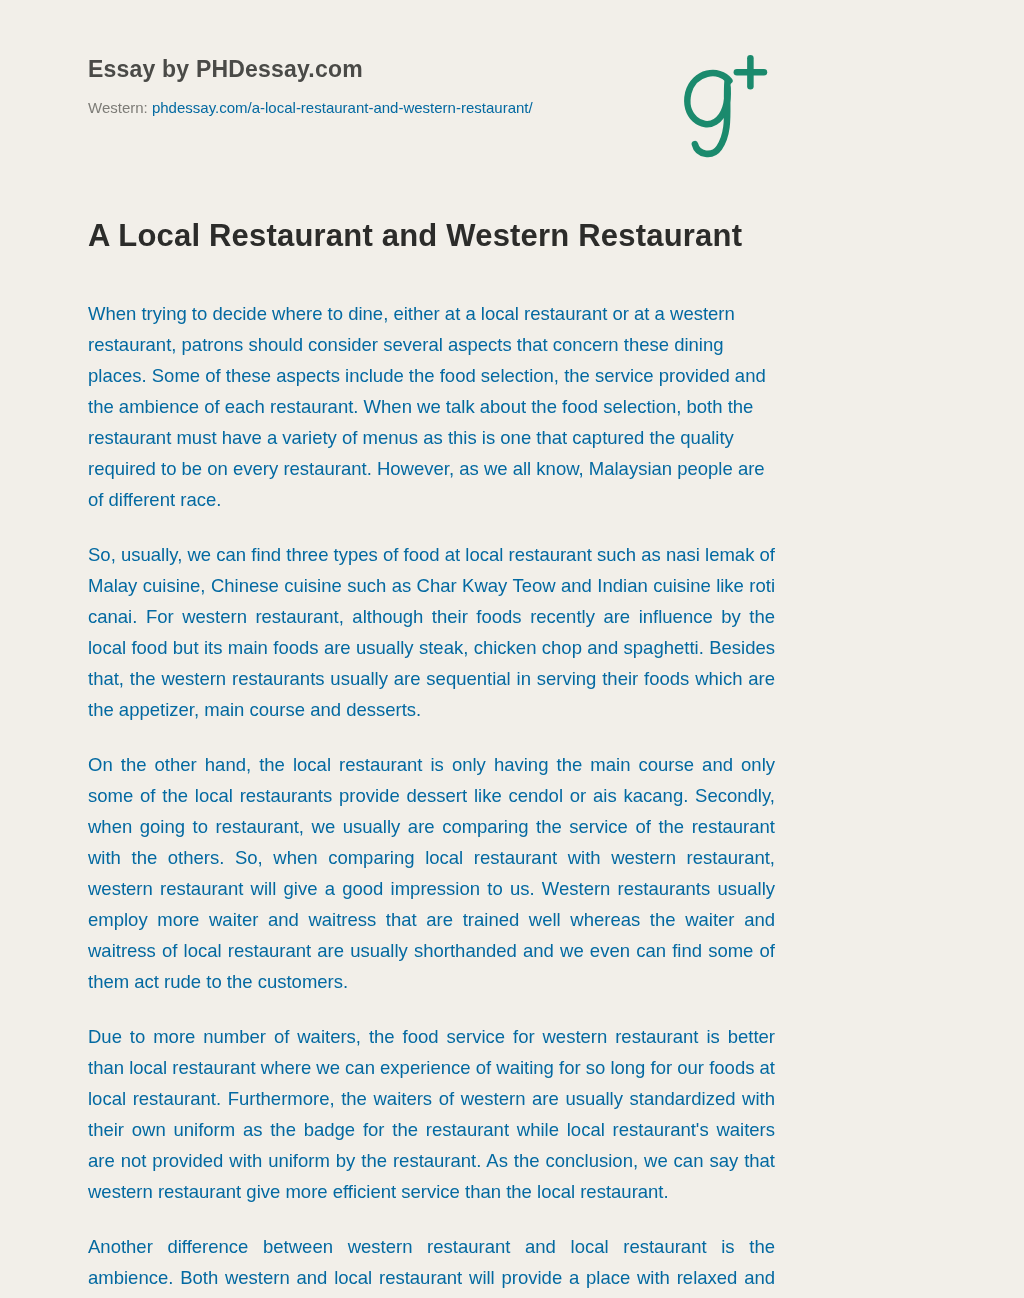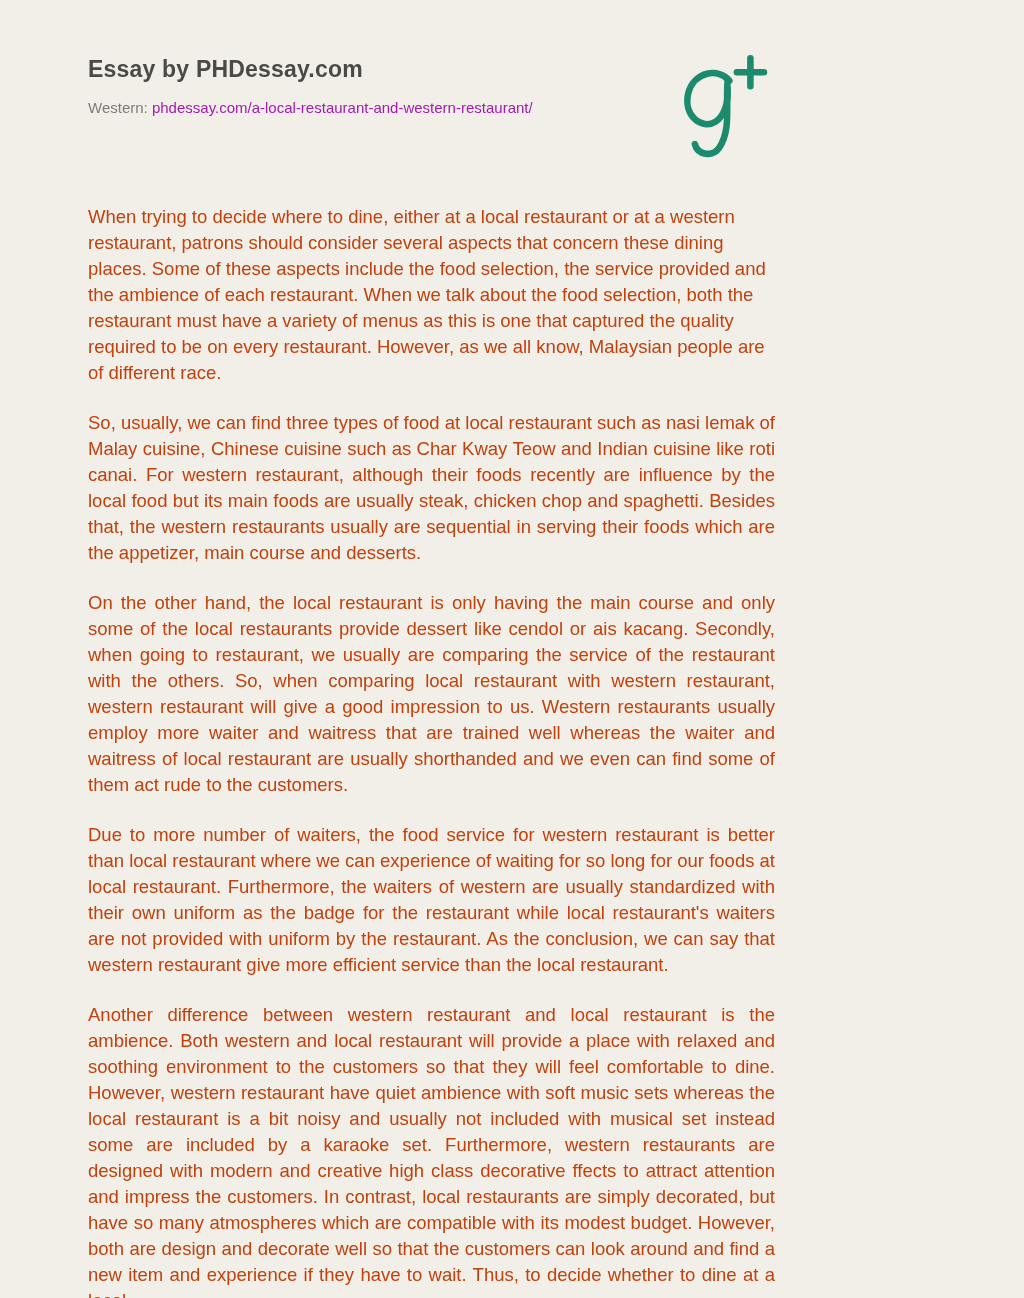--- a/index.html
+++ b/index.html
@@ -28,21 +28,21 @@
     color: #4a4a47;
     letter-spacing: 0.2px;
     margin-top: 8px;
   }
   .source-line {
     margin-top: 16px;
     font-size: 15px;
     color: #7d7c77;
   }
   .source-line a {
-    color: #a21caf;
+    color: #0369a1;
     text-decoration: none;
     cursor: pointer;
   }
   .logo {
     width: 104px;
     height: 112px;
     flex: 0 0 auto;
     margin-right: 2px;
   }
   .essay-title {
@@ -50,22 +50,22 @@
     font-size: 31px;
     font-weight: 700;
     color: #2c2c2a;
     letter-spacing: 0.2px;
   }
   .content {
     margin-top: 44px;
   }
   .content p {
     font-size: 18.5px;
-    line-height: 26px;
-    color: #c2410c;
+    line-height: 31px;
+    color: #0369a1;
     margin-bottom: 24px;
     text-align: left;
   }
   .content p.justify {
     text-align: justify;
   }
 </style>
 </head>
 <body>
 
@@ -85,20 +85,21 @@
         <g fill="none" stroke="#1b8a6d" stroke-width="7" stroke-linecap="round" stroke-linejoin="round">
           <path d="M64 35 C53 21 26 25 20 48 C14 73 35 88 49 79 C59 73 63 58 62 43"></path>
           <path d="M62 36 C60 62 66 88 53 107 C46 117 30 115 27 103"></path>
           <path d="M72 26 L101 26"></path>
           <path d="M86.5 11 L86.5 41"></path>
         </g>
       </svg>
     </div>
   </div>
 
+  <h1 class="essay-title">A Local Restaurant and Western Restaurant</h1>
 
   <div class="content">
     <p>When trying to decide where to dine, either at a local restaurant or at a western restaurant, patrons should consider several aspects that concern these dining places. Some of these aspects include the food selection, the service provided and the ambience of each restaurant. When we talk about the food selection, both the restaurant must have a variety of menus as this is one that captured the quality required to be on every restaurant. However, as we all know, Malaysian people are of different race.</p>
     <p class="justify">So, usually, we can find three types of food at local restaurant such as nasi lemak of Malay cuisine, Chinese cuisine such as Char Kway Teow and Indian cuisine like roti canai. For western restaurant, although their foods recently are influence by the local food but its main foods are usually steak, chicken chop and spaghetti. Besides that, the western restaurants usually are sequential in serving their foods which are the appetizer, main course and desserts.</p>
     <p class="justify">On the other hand, the local restaurant is only having the main course and only some of the local restaurants provide dessert like cendol or ais kacang. Secondly, when going to restaurant, we usually are comparing the service of the restaurant with the others. So, when comparing local restaurant with western restaurant, western restaurant will give a good impression to us. Western restaurants usually employ more waiter and waitress that are trained well whereas the waiter and waitress of local restaurant are usually shorthanded and we even can find some of them act rude to the customers.</p>
     <p class="justify">Due to more number of waiters, the food service for western restaurant is better than local restaurant where we can experience of waiting for so long for our foods at local restaurant. Furthermore, the waiters of western are usually standardized with their own uniform as the badge for the restaurant while local restaurant's waiters are not provided with uniform by the restaurant. As the conclusion, we can say that western restaurant give more efficient service than the local restaurant.</p>
     <p class="justify">Another difference between western restaurant and local restaurant is the ambience. Both western and local restaurant will provide a place with relaxed and soothing environment to the customers so that they will feel comfortable to dine. However, western restaurant have quiet ambience with soft music sets whereas the local restaurant is a bit noisy and usually not included with musical set instead some are included by a karaoke set. Furthermore, western restaurants are designed with modern and creative high class decorative ffects to attract attention and impress the customers. In contrast, local restaurants are simply decorated, but have so many atmospheres which are compatible with its modest budget. However, both are design and decorate well so that the customers can look around and find a new item and experience if they have to wait. Thus, to decide whether to dine at a local</p>
   </div>
 
 </div>

